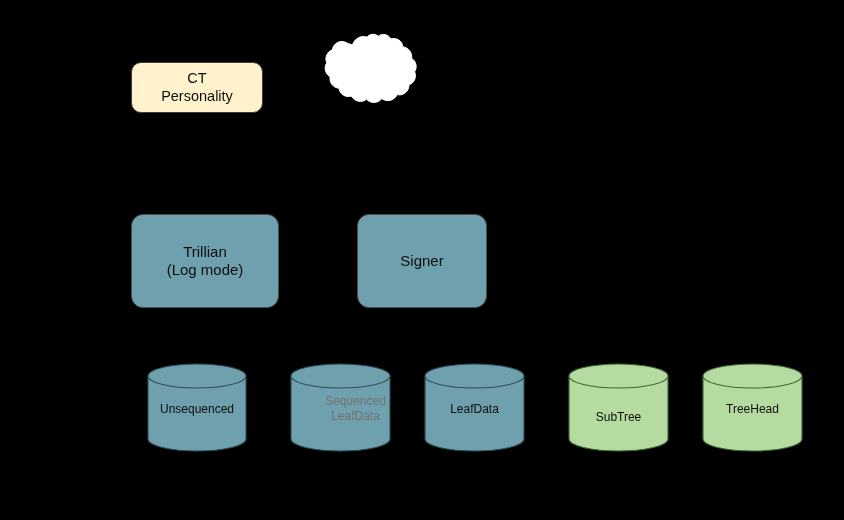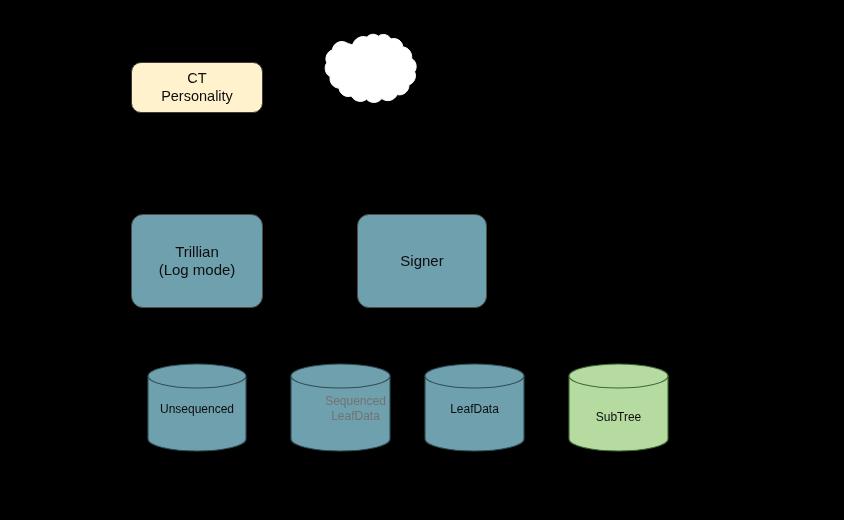--- a/index.html
+++ b/index.html
@@ -122,21 +122,21 @@
                C39.8,70.2 32.2,68.6 29.4,63.0
                C23.8,65.0 17.5,61.0 17.0,55.2
                C11.2,54.8 7.0,49.5 8.2,43.8
                C3.2,41.2 1.6,34.5 4.8,29.8
                C2.4,24.8 5.2,18.4 10.4,16.8
                C11.0,10.8 17.8,6.8 23.4,9.2
                C25.2,10.2 27.8,11.0 30.5,12.0 Z" fill="#FFFFFF" stroke="#FFFFFF" stroke-width="1"></path>
     </svg>
   </div>
 
-  <div class="node rect service" id="node-trillian-log-mode" style="left: 131px; top: 192px; width: 132px; height: 94px; background: rgb(111, 160, 173); border-color: rgb(76, 76, 76); color: rgb(13, 13, 13);">Trillian
+  <div class="node rect service" id="node-trillian-log-mode" style="left: 131px; top: 192px; width: 148px; height: 94px; background: rgb(111, 160, 173); border-color: rgb(76, 76, 76); color: rgb(13, 13, 13);">Trillian
 (Log mode)</div>
 
   <div class="node rect service" id="node-signer" style="left: 357px; top: 192px; width: 130px; height: 94px; background: rgb(111, 160, 173); border-color: rgb(76, 76, 76); color: rgb(13, 13, 13);">Signer</div>
 
   <div class="cyl" id="ds-0" style="left: 147px; top: 363px; width: 100px; height: 89px;">
     <svg class="cyl-svg" viewBox="0 0 100 89" preserveAspectRatio="none">
       <path class="cyl-body" d="M1,13 L1,76 A49,12 0 0 0 99,76 L99,13 Z" fill="#6FA0AD" stroke="#2f4f57" stroke-width="1.1" vector-effect="non-scaling-stroke"></path>
       <ellipse class="cyl-top" cx="50" cy="13" rx="49" ry="12" fill="#6FA0AD" stroke="#2f4f57" stroke-width="1.1" vector-effect="non-scaling-stroke"></ellipse>
     </svg>
     <div class="cyl-label" style="color: rgb(13, 13, 13);">Unsequenced</div>
@@ -160,14 +160,21 @@
   </div>
 
   <div class="cyl" id="ds-3" style="left: 568px; top: 363px; width: 101px; height: 89px;">
     <svg class="cyl-svg" viewBox="0 0 100 89" preserveAspectRatio="none">
       <path class="cyl-body" d="M1,13 L1,76 A49,12 0 0 0 99,76 L99,13 Z" fill="#B5DBA0" stroke="#3f6a33" stroke-width="1.1" vector-effect="non-scaling-stroke"></path>
       <ellipse class="cyl-top" cx="50" cy="13" rx="49" ry="12" fill="#B5DBA0" stroke="#3f6a33" stroke-width="1.1" vector-effect="non-scaling-stroke"></ellipse>
     </svg>
     <div class="cyl-label" style="color: rgb(13, 13, 13); margin-top: 8px;">SubTree</div>
   </div>
 
+  <div class="cyl" id="ds-4" style="left: 702px; top: 363px; width: 101px; height: 89px;">
+    <svg class="cyl-svg" viewBox="0 0 100 89" preserveAspectRatio="none">
+      <path class="cyl-body" d="M1,13 L1,76 A49,12 0 0 0 99,76 L99,13 Z" fill="#B5DBA0" stroke="#3f6a33" stroke-width="1.1" vector-effect="non-scaling-stroke"></path>
+      <ellipse class="cyl-top" cx="50" cy="13" rx="49" ry="12" fill="#B5DBA0" stroke="#3f6a33" stroke-width="1.1" vector-effect="non-scaling-stroke"></ellipse>
+    </svg>
+    <div class="cyl-label" style="color: rgb(13, 13, 13);">TreeHead</div>
+  </div>
 
 </div>
 
 </body></html>

